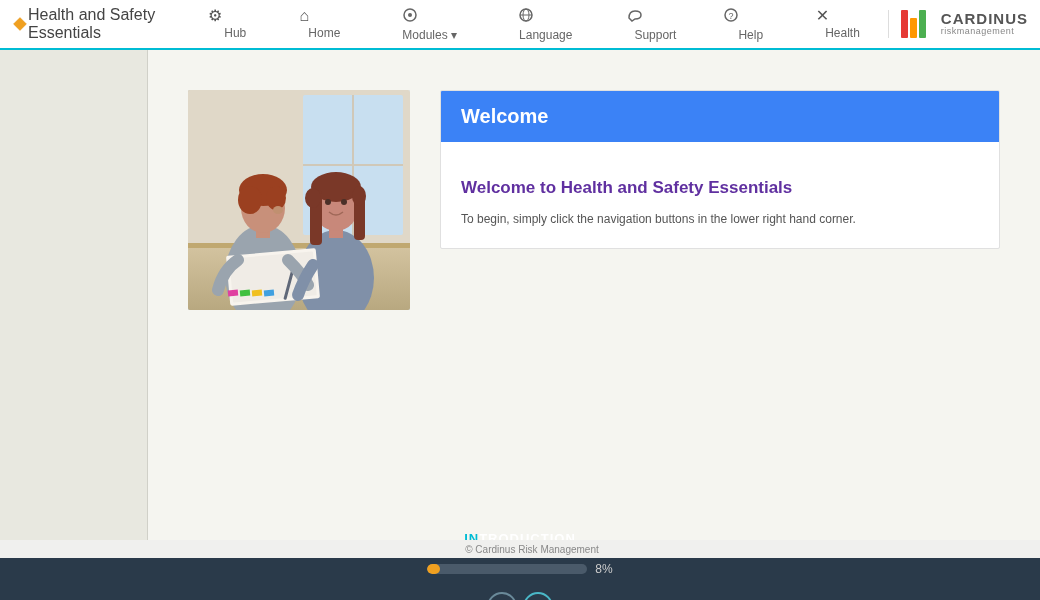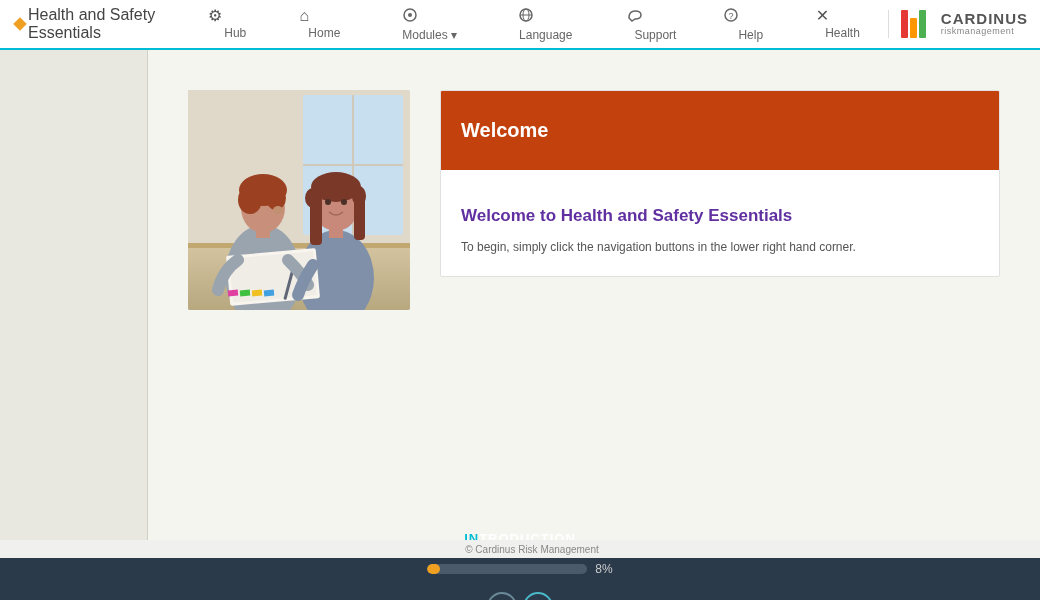--- a/index.html
+++ b/index.html
@@ -145,22 +145,22 @@
 
     
     .welcome-card {
       flex: 1;
       background: #fff;
       border: 1px solid #e0e0e0;
       border-radius: 2px;
       overflow: hidden;
     }
     .welcome-header {
-      background: #c2410c;
-      padding: 28px 20px;
+      background: #3b82f6;
+      padding: 14px 20px;
     }
     .welcome-title {
       color: #fff;
       font-size: 20px;
       font-weight: bold;
     }
     .welcome-body {
       padding: 20px 20px;
       margin-top: 16px;
     }

